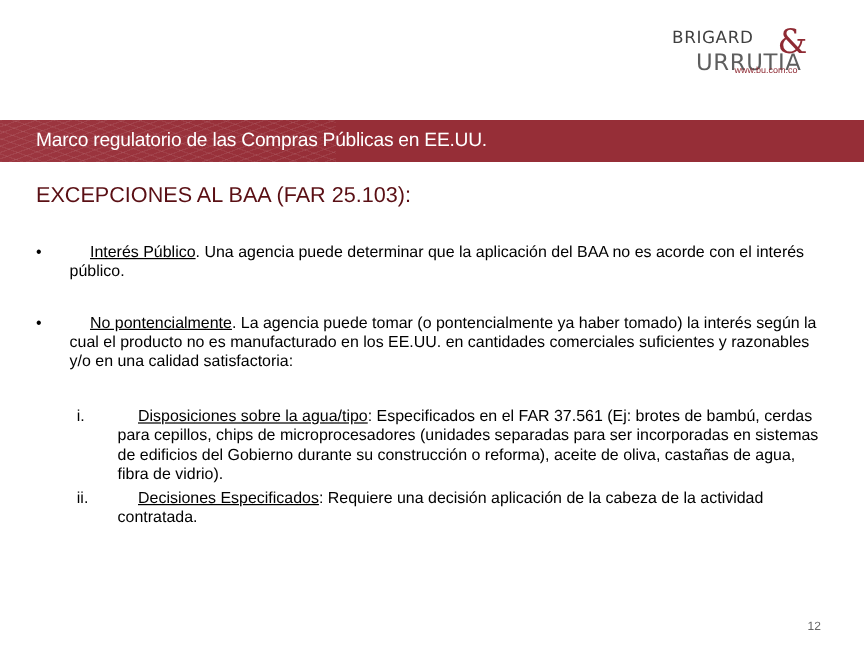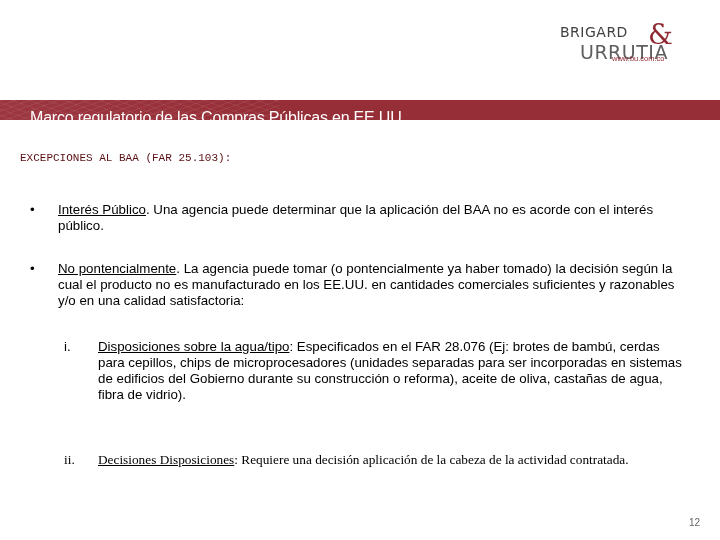--- a/index.html
+++ b/index.html
@@ -25,57 +25,57 @@
   .logo .l2 {
     position: absolute; left: 20px; top: 17px;
     font-family: "DejaVu Sans", sans-serif;
     font-size: 19px; letter-spacing: 0.5px; color: #5e5e5e;
   }
   .logo .url {
     position: absolute; left: 52px; top: 30px;
     font-size: 7.5px; color: #8f2a33;
   }
   .banner {
-    position: absolute; left: 0; top: 100px; width: 720px; height: 20px;
+    position: absolute; left: 0; top: 100px; width: 720px; height: 35px;
     background: #962e37;
     overflow: hidden;
   }
   .banner .mesh {
     position: absolute; left: 0; top: 0; width: 280px; height: 35px;
     background:
       repeating-linear-gradient(160deg, rgba(255,255,255,0.07) 0 1px, transparent 1px 5px),
       repeating-linear-gradient(20deg, rgba(255,255,255,0.06) 0 1px, transparent 1px 6px),
       linear-gradient(90deg, rgba(160,60,70,0.6), rgba(150,46,55,0));
   }
   .banner .title {
     position: absolute; left: 30px; top: 9px;
     font-size: 16px; color: #ffffff; letter-spacing: -0.2px;
   }
   .heading {
-    position: absolute; left: 20px; top: 152px;
-    font-size: 11px; color: #5a0f14; font-family: Liberation Mono, monospace;
+    position: absolute; left: 30px; top: 152px;
+    font-size: 18px; color: #5a0f14;
   }
   .bullet-item {
     position: absolute; left: 30px; width: 660px;
     font-size: 13.3px; line-height: 16px;
   }
   .bullet-item .dot {
     position: absolute; left: 0; top: 0; width: 20px;
   }
   .bullet-item .text { margin-left: 28px; }
-  .u { text-decoration: underline; }
+  .u { text-decoration: underline; margin-left: 17px; }
   .sub-item {
     position: absolute; left: 64px; width: 620px;
     font-size: 13.3px; line-height: 16px;
   }
   .sub-item .num { position: absolute; left: 0; top: 0; }
   .sub-item .text { margin-left: 34px; }
   .page-num {
     position: absolute; left: 673px; top: 517px;
-    font-size: 10px; color: #666; margin-left: 16px;
+    font-size: 10px; color: #666;
   }
 </style>
 </head>
 <body>
 
 <div class="logo">
   <span class="l1">BRIGARD</span>
   <span class="amp">&amp;</span>
   <span class="l2">URRUTIA</span>
   <span class="url">www.bu.com.co</span>
@@ -88,26 +88,26 @@
 
 <div class="heading">EXCEPCIONES AL BAA (FAR 25.103):</div>
 
 <div class="bullet-item" style="top:202px;">
   <span class="dot">•</span>
   <div class="text"><span class="u">Interés Público</span><span>.  Una agencia puede determinar que la aplicación del BAA no es acorde con el interés público.</span></div>
 </div>
 
 <div class="bullet-item" style="top:261px;">
   <span class="dot">•</span>
-  <div class="text"><span class="u">No pontencialmente</span><span>.  La agencia puede tomar (o pontencialmente ya haber tomado) la decisión según la cual el producto no es manufacturado en los EE.UU. en cantidades comerciales suficientes y razonables y/o en una calidad satisfactoria:</span></div>
+  <div class="text"><span class="u">No pontencialmente</span><span>.  La agencia puede tomar (o pontencialmente ya haber tomado) la interés según la cual el producto no es manufacturado en los EE.UU. en cantidades comerciales suficientes y razonables y/o en una calidad satisfactoria:</span></div>
 </div>
 
 <div class="sub-item" style="top:339px;">
   <span class="num">i.</span>
-  <div class="text"><span class="u">Disposiciones sobre la agua/tipo</span><span>: Especificados en el FAR 28.076 (Ej: brotes de bambú, cerdas para cepillos, chips de microprocesadores (unidades separadas para ser incorporadas en sistemas de edificios del Gobierno durante su construcción o reforma), aceite de oliva, castañas de agua, fibra de vidrio).</span></div>
+  <div class="text"><span class="u">Disposiciones sobre la agua/tipo</span><span>: Especificados en el FAR 37.561 (Ej: brotes de bambú, cerdas para cepillos, chips de microprocesadores (unidades separadas para ser incorporadas en sistemas de edificios del Gobierno durante su construcción o reforma), aceite de oliva, castañas de agua, fibra de vidrio).</span></div>
 </div>
 
-<div class="sub-item" style="top:452px;font-family:Liberation Serif, serif;">
+<div class="sub-item" style="top:407px;">
   <span class="num">ii.</span>
-  <div class="text"><span class="u">Decisiones Disposiciones</span><span>: Requiere una decisión aplicación de la cabeza de la actividad contratada.</span></div>
+  <div class="text"><span class="u">Decisiones Especificados</span><span>: Requiere una decisión aplicación de la cabeza de la actividad contratada.</span></div>
 </div>
 
 <div class="page-num">12</div>
 
 </body></html>

